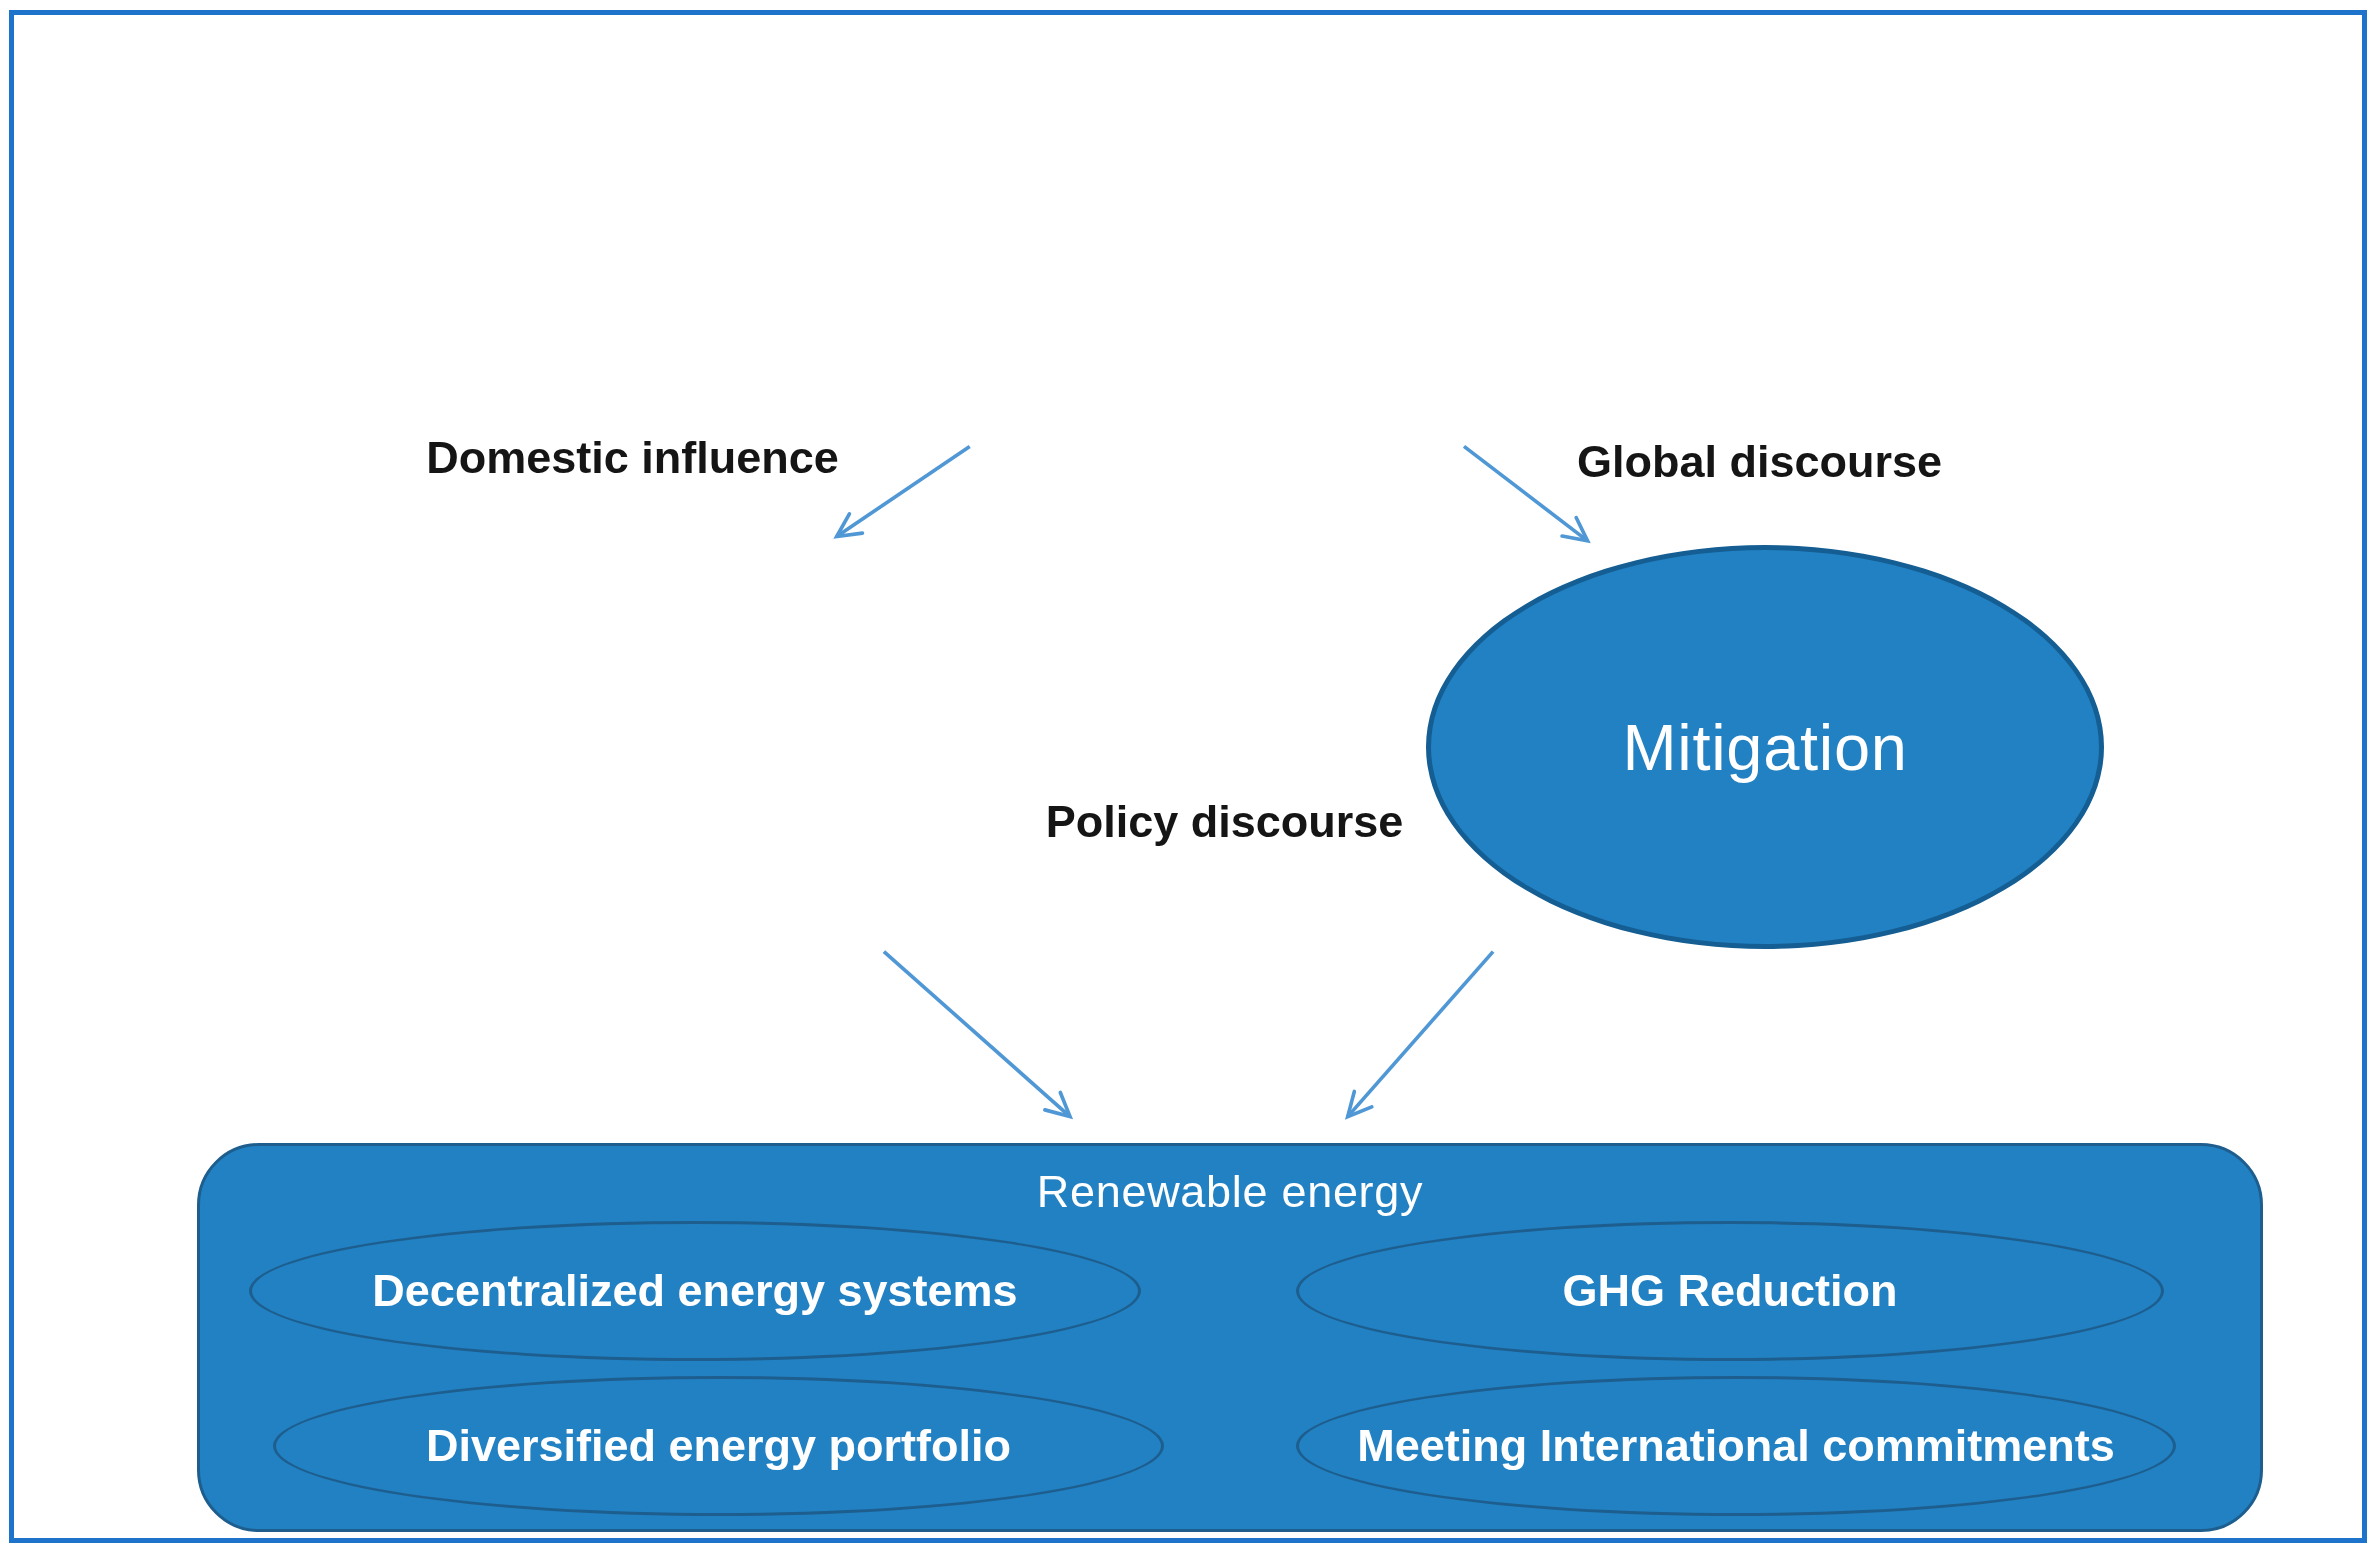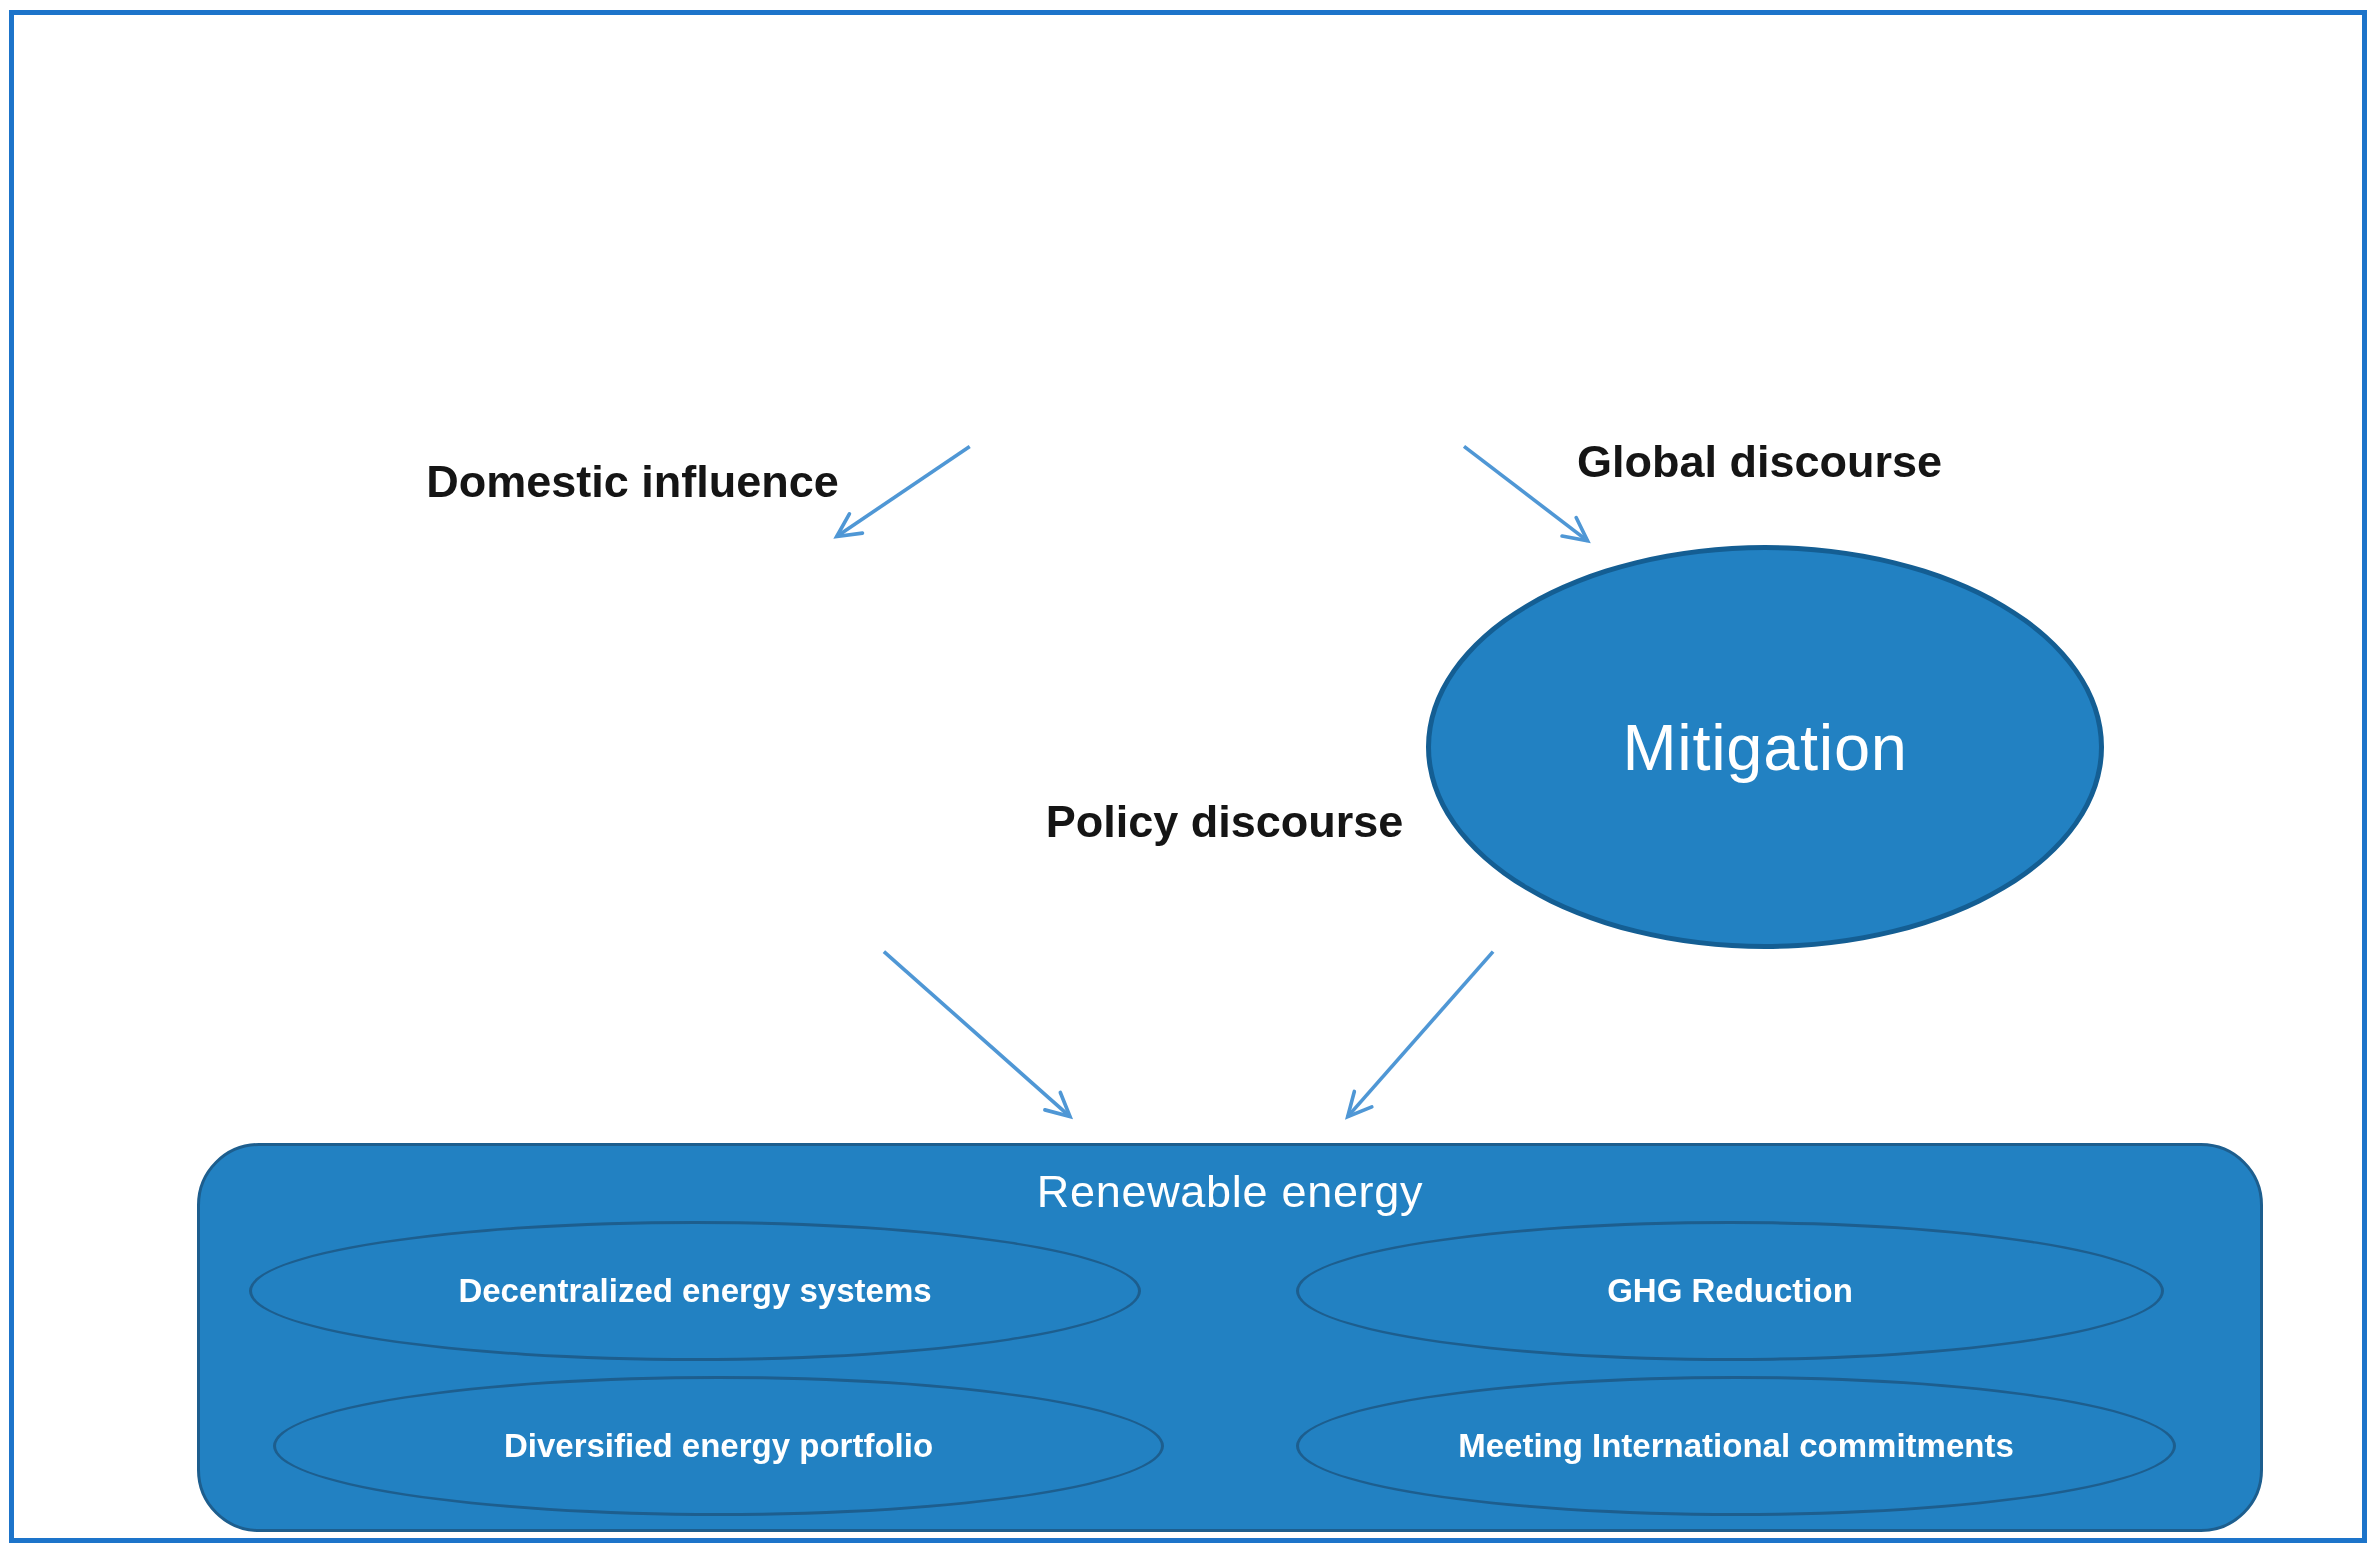--- a/index.html
+++ b/index.html
@@ -49,21 +49,21 @@
   .edge-label {
     position: absolute;
     color: var(--edge-label-text);
     font-size: 45px;
     font-weight: 700;
     text-align: center;
     white-space: nowrap;
     line-height: 51px;
     height: 51px;
   }
-  #edge-label-domestic { left:  378px; top:  456px; width: 509px; }
+  #edge-label-domestic { left:  378px; top:  432px; width: 509px; }
   #edge-label-global   { left: 1505px; top:  436px; width: 509px; }
   #edge-label-policy   { left: 970px; top: 796px; width: 509px; }
 
   #renewable-box {
     position: absolute;
     left: 197px; top: 1143px; width: 2066px; height: 389px;
     background: var(--node-fill);
     border: 3.6px solid var(--sub-stroke);
     border-radius: 62px;
     box-sizing: border-box;
@@ -83,21 +83,21 @@
     border: 3.6px solid var(--sub-stroke);
     border-radius: 50%;
     display: flex;
     align-items: center;
     justify-content: center;
     box-sizing: border-box;
     background: transparent;
   }
   .sub-label {
     color: var(--node-text);
-    font-size: 33px;
+    font-size: 45px;
     font-weight: 700;
     white-space: nowrap;
   }
   #sub-decentralized { left:  249px; top: 1221px; width: 892px; height: 140px; }
   #sub-ghg           { left: 1296px; top: 1221px; width: 868px; height: 140px; }
   #sub-diversified   { left:  273px; top: 1376px; width: 891px; height: 140px; }
   #sub-meeting       { left: 1296px; top: 1376px; width: 880px; height: 140px; }
 
   #arrow-layer {
     position: absolute;

